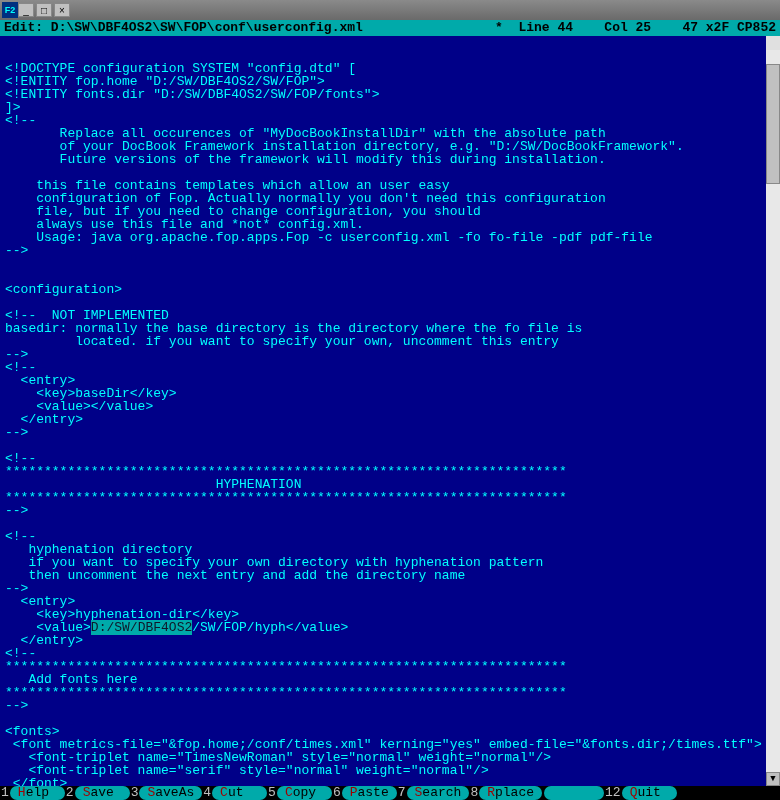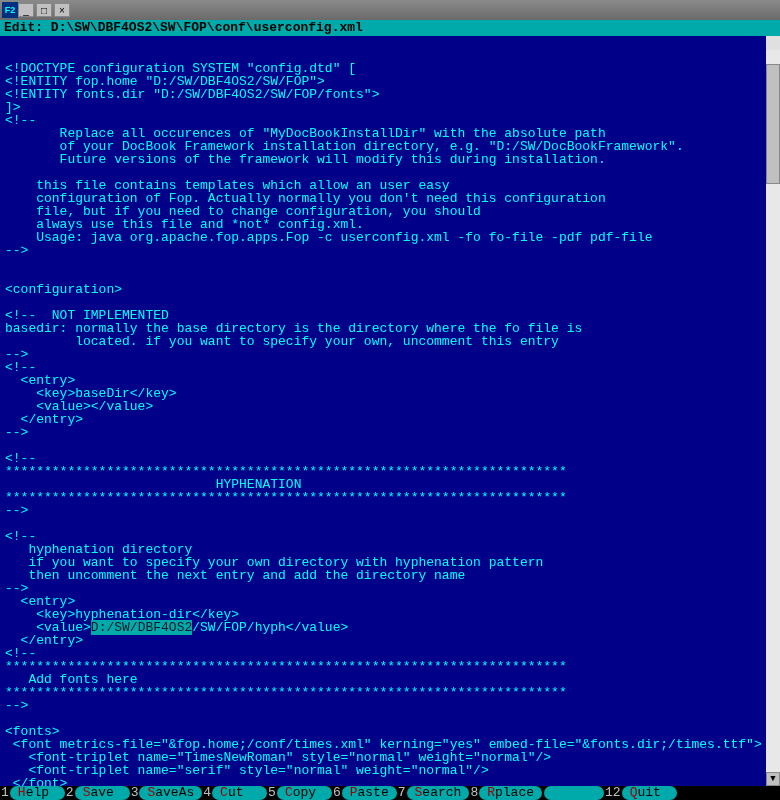--- a/index.html
+++ b/index.html
@@ -75,20 +75,21 @@
     <span class="wbtn">_</span>
     <span class="wbtn">□</span>
     <span class="wbtn">×</span>
   </span>
 </div>
 
 <div class="statusline">
   <span class="path">
     <span>Edit:</span> <span>D:\SW\DBF4OS2\SW\FOP\conf\userconfig.xml</span>
   </span>
+  <span class="pos"><span>*</span>  <span>Line</span> <span>44</span>    <span>Col</span> <span>25</span>    <span>47 x2F CP852</span></span>
 </div>
 
 <div class="editor" id="editor">
   <span class="line">&lt;!DOCTYPE configuration SYSTEM "config.dtd" [</span><span class="line">&lt;!ENTITY fop.home "D:/SW/DBF4OS2/SW/FOP"&gt;</span><span class="line">&lt;!ENTITY fonts.dir "D:/SW/DBF4OS2/SW/FOP/fonts"&gt;</span><span class="line">]&gt;</span><span class="line">&lt;!--</span><span class="line">       Replace all occurences of "MyDocBookInstallDir" with the absolute path</span><span class="line">       of your DocBook Framework installation directory, e.g. "D:/SW/DocBookFramework".</span><span class="line">       Future versions of the framework will modify this during installation.</span><span class="line"></span><span class="line">    this file contains templates which allow an user easy</span><span class="line">    configuration of Fop. Actually normally you don't need this configuration</span><span class="line">    file, but if you need to change configuration, you should</span><span class="line">    always use this file and *not* config.xml.</span><span class="line">    Usage: java org.apache.fop.apps.Fop -c userconfig.xml -fo fo-file -pdf pdf-file</span><span class="line">--&gt;</span><span class="line"></span><span class="line"></span><span class="line">&lt;configuration&gt;</span><span class="line"></span><span class="line">&lt;!--  NOT IMPLEMENTED</span><span class="line">basedir: normally the base directory is the directory where the fo file is</span><span class="line">         located. if you want to specify your own, uncomment this entry</span><span class="line">--&gt;</span><span class="line">&lt;!--</span><span class="line">  &lt;entry&gt;</span><span class="line">    &lt;key&gt;baseDir&lt;/key&gt;</span><span class="line">    &lt;value&gt;&lt;/value&gt;</span><span class="line">  &lt;/entry&gt;</span><span class="line">--&gt;</span><span class="line"></span><span class="line">&lt;!--</span><span class="line">************************************************************************</span><span class="line">                           HYPHENATION</span><span class="line">************************************************************************</span><span class="line">--&gt;</span><span class="line"></span><span class="line">&lt;!--</span><span class="line">   hyphenation directory</span><span class="line">   if you want to specify your own directory with hyphenation pattern</span><span class="line">   then uncomment the next entry and add the directory name</span><span class="line">--&gt;</span><span class="line">  &lt;entry&gt;</span><span class="line">    &lt;key&gt;hyphenation-dir&lt;/key&gt;</span><span class="line">    &lt;value&gt;<span class="sel">D:/SW/DBF4OS2</span>/SW/FOP/hyph&lt;/value&gt;</span><span class="line">  &lt;/entry&gt;</span><span class="line">&lt;!--</span><span class="line">************************************************************************</span><span class="line">   Add fonts here</span><span class="line">************************************************************************</span><span class="line">--&gt;</span><span class="line"></span><span class="line">&lt;fonts&gt;</span><span class="line"> &lt;font metrics-file="&amp;fop.home;/conf/times.xml" kerning="yes" embed-file="&amp;fonts.dir;/times.ttf"&gt;</span><span class="line">   &lt;font-triplet name="TimesNewRoman" style="normal" weight="normal"/&gt;</span><span class="line">   &lt;font-triplet name="serif" style="normal" weight="normal"/&gt;</span><span class="line"> &lt;/font&gt;</span><div class="scrollbar">
     <div class="scroll-up">▲</div>
     <div class="scroll-track">
       <div class="scroll-thumb"></div>
     </div>
     <div class="scroll-down" style="position:absolute;bottom:0;">▼</div>
   </div>

